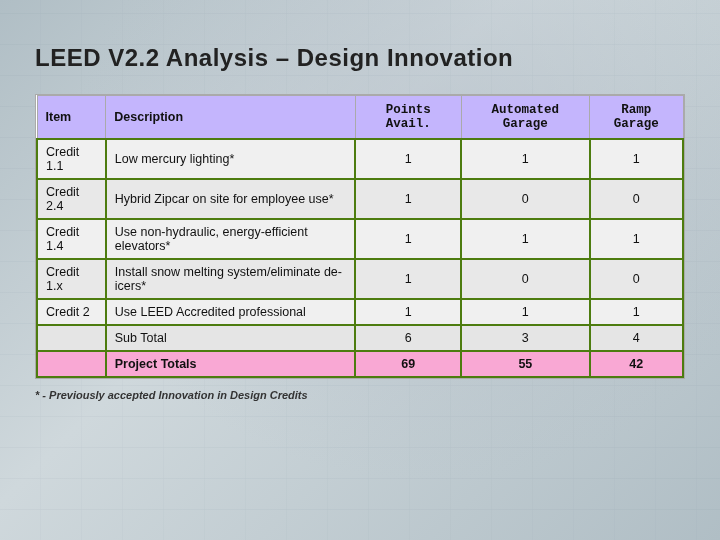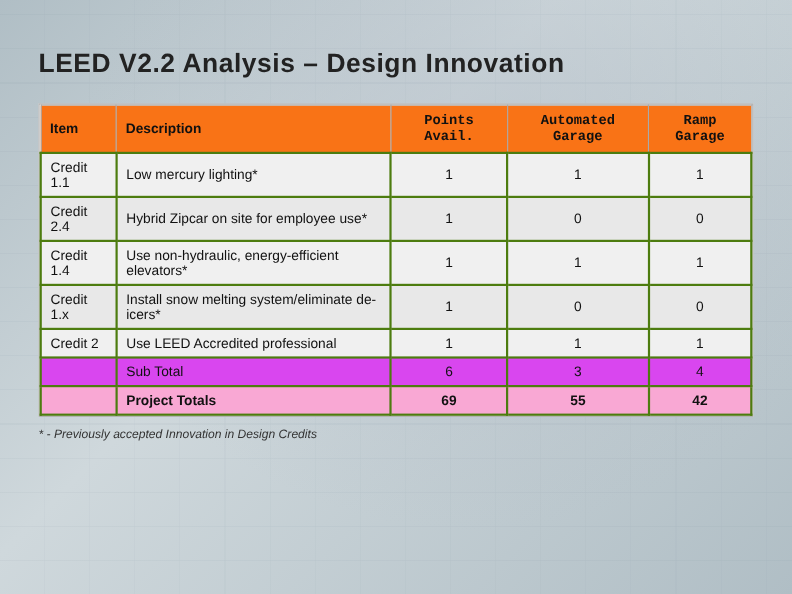--- a/index.html
+++ b/index.html
@@ -52,21 +52,21 @@
       border: 1px solid #aaa;
     }
 
     table {
       width: 100%;
       border-collapse: collapse;
       font-size: 12.5px;
     }
 
     thead tr {
-      background: #f97316;
+      background: #c4b5fd;
       margin-top: 26px;
     }
 
     thead th {
       border: 1px solid #aaa;
       padding: 7px 8px;
       text-align: left;
       font-weight: bold;
       color: #111;
       vertical-align: middle;
@@ -79,21 +79,21 @@
 
     tbody tr {
       background: #f0f0f0;
     }
 
     tbody tr:nth-child(even) {
       background: #e8e8e8;
     }
 
     tbody tr.subtotal-row {
-      background: #d946ef;
+      background: #e5e5e5;
     }
 
     tbody tr.total-row {
       background: #f9a8d4;
       font-weight: bold;
     }
 
     tbody td {
       border: 2px solid #4d7c0f;
       padding: 5px 8px;
@@ -103,20 +103,21 @@
 
     tbody td.center {
       text-align: center;
     }
 
     .footnote {
       margin-top: 10px;
       font-size: 11px;
       color: #333;
       font-style: italic;
+      font-weight: bold;
     }
   </style>
 </head>
 <body>
 
 <div class="bg-map"></div>
 <div class="map-overlay"></div>
 
 <div class="content">
   <h1 class="page-title">LEED V2.2 Analysis – Design Innovation</h1>

